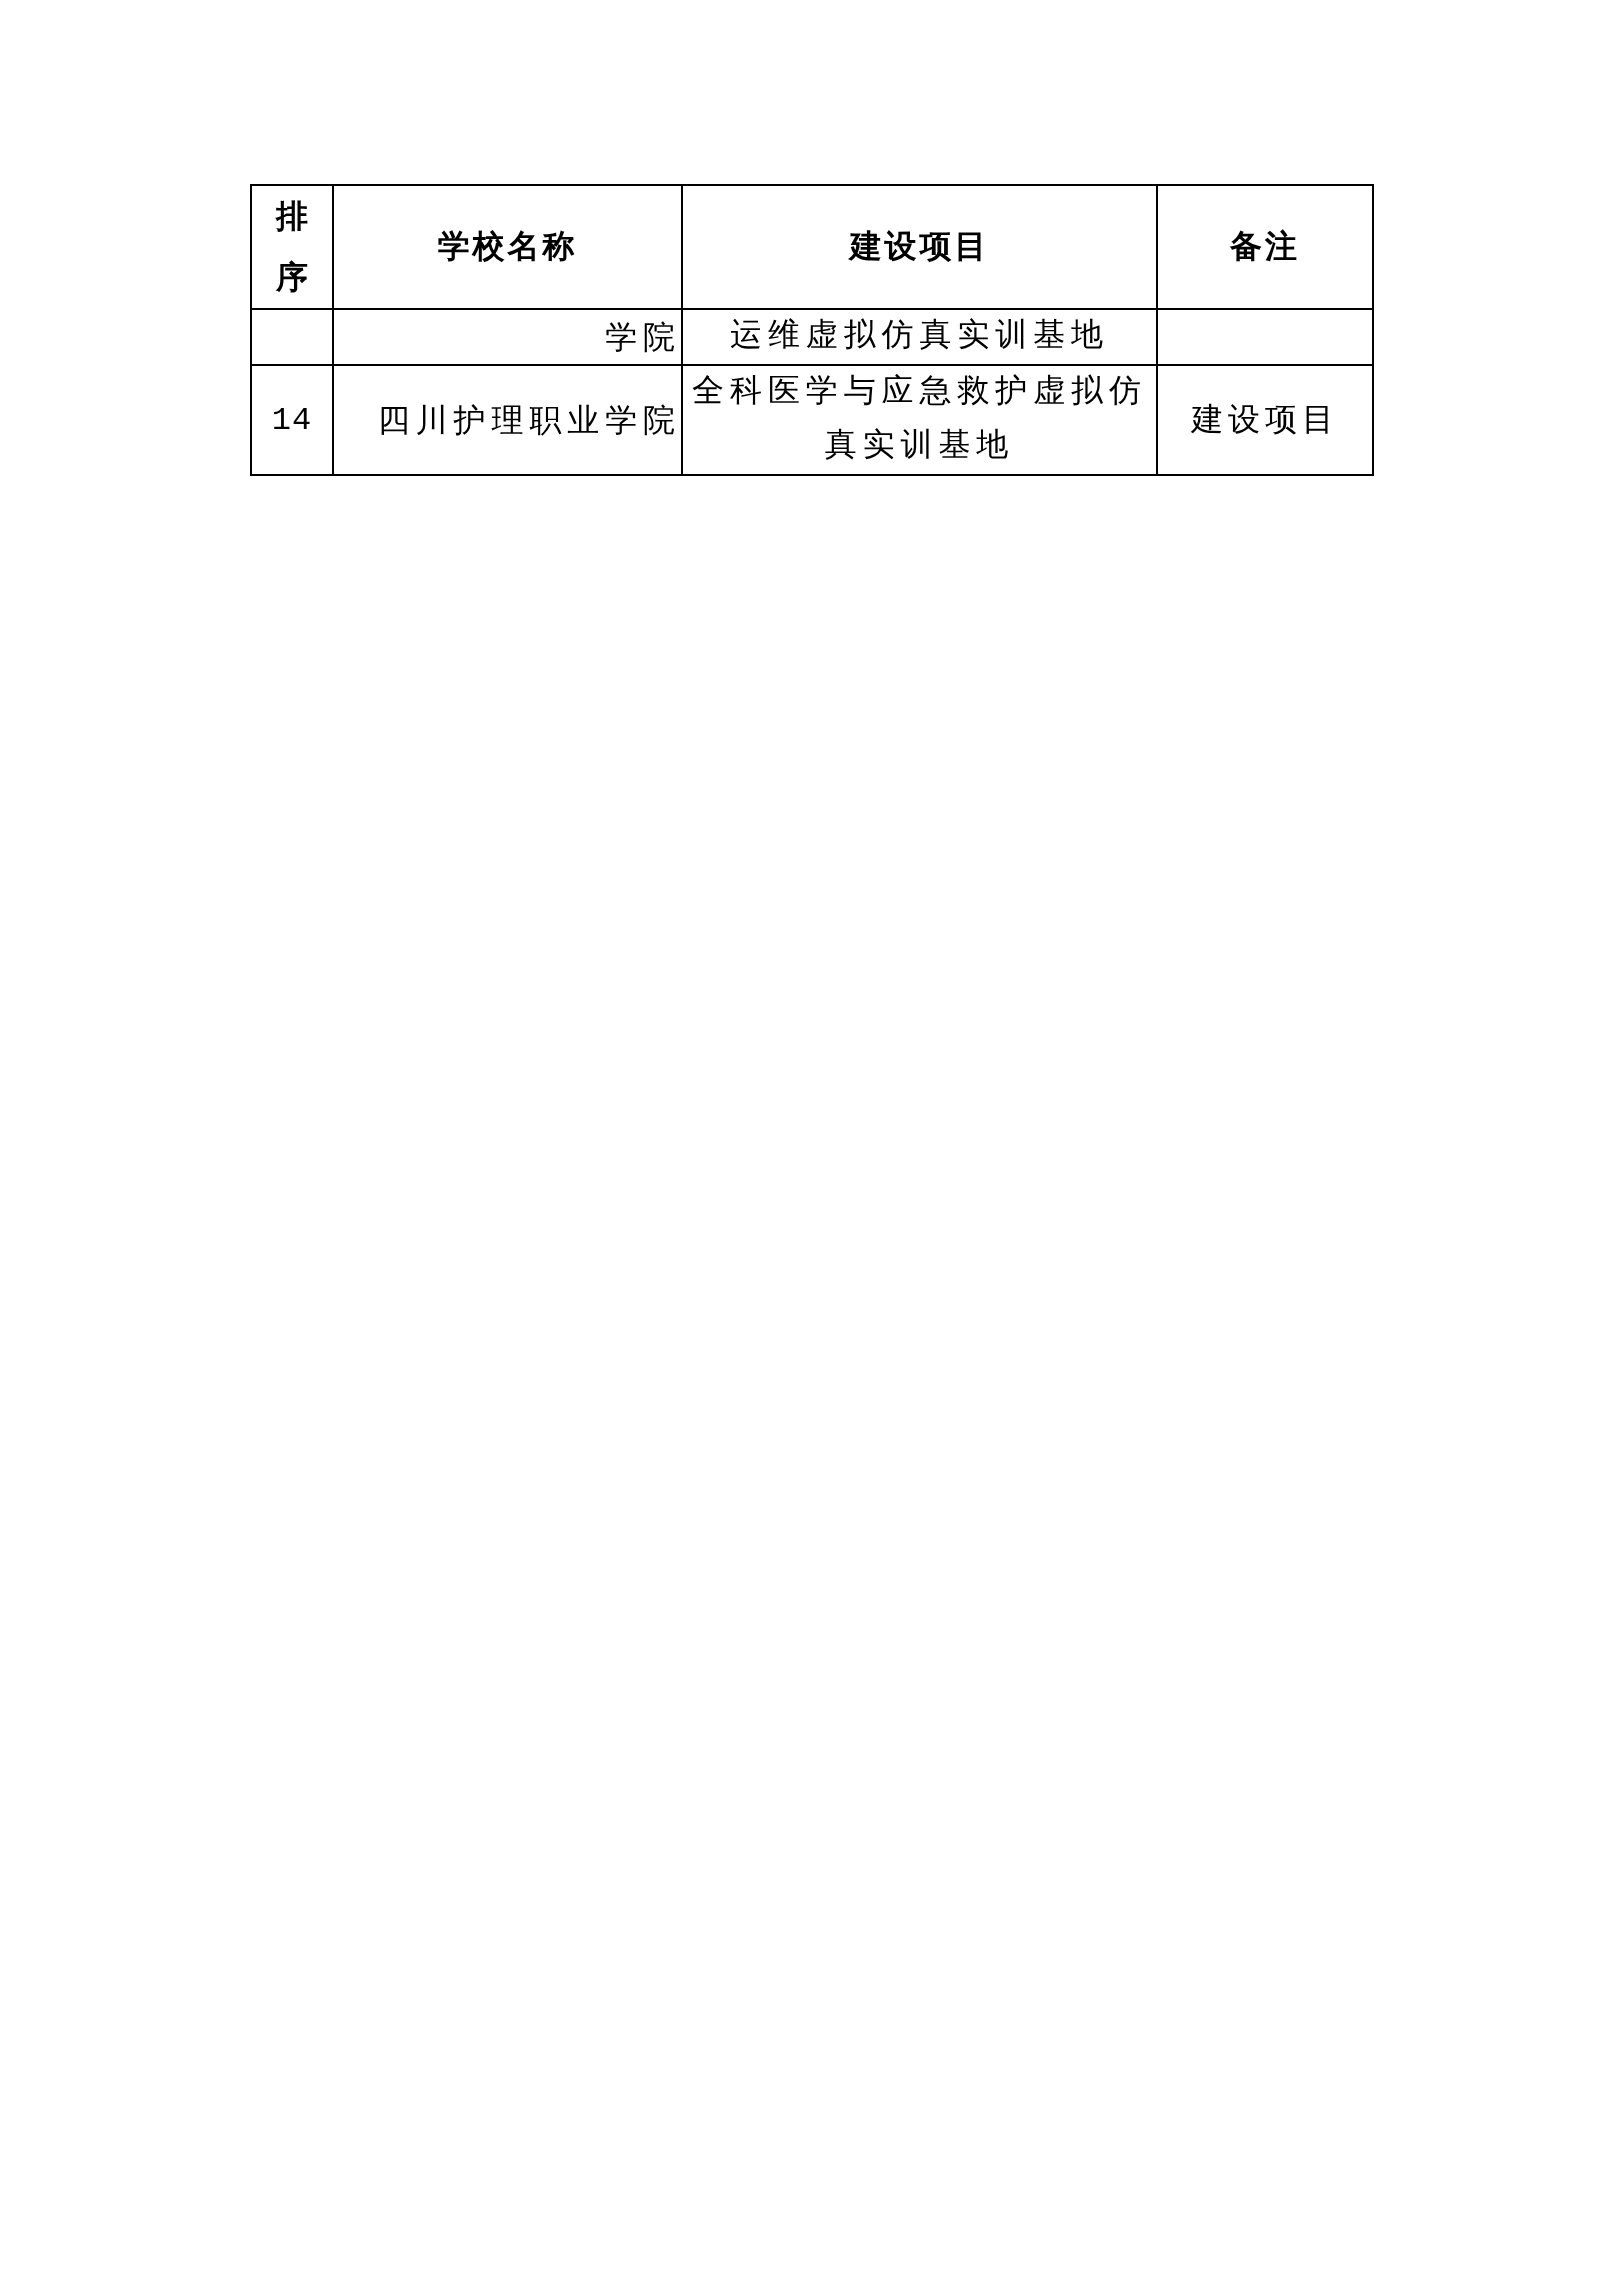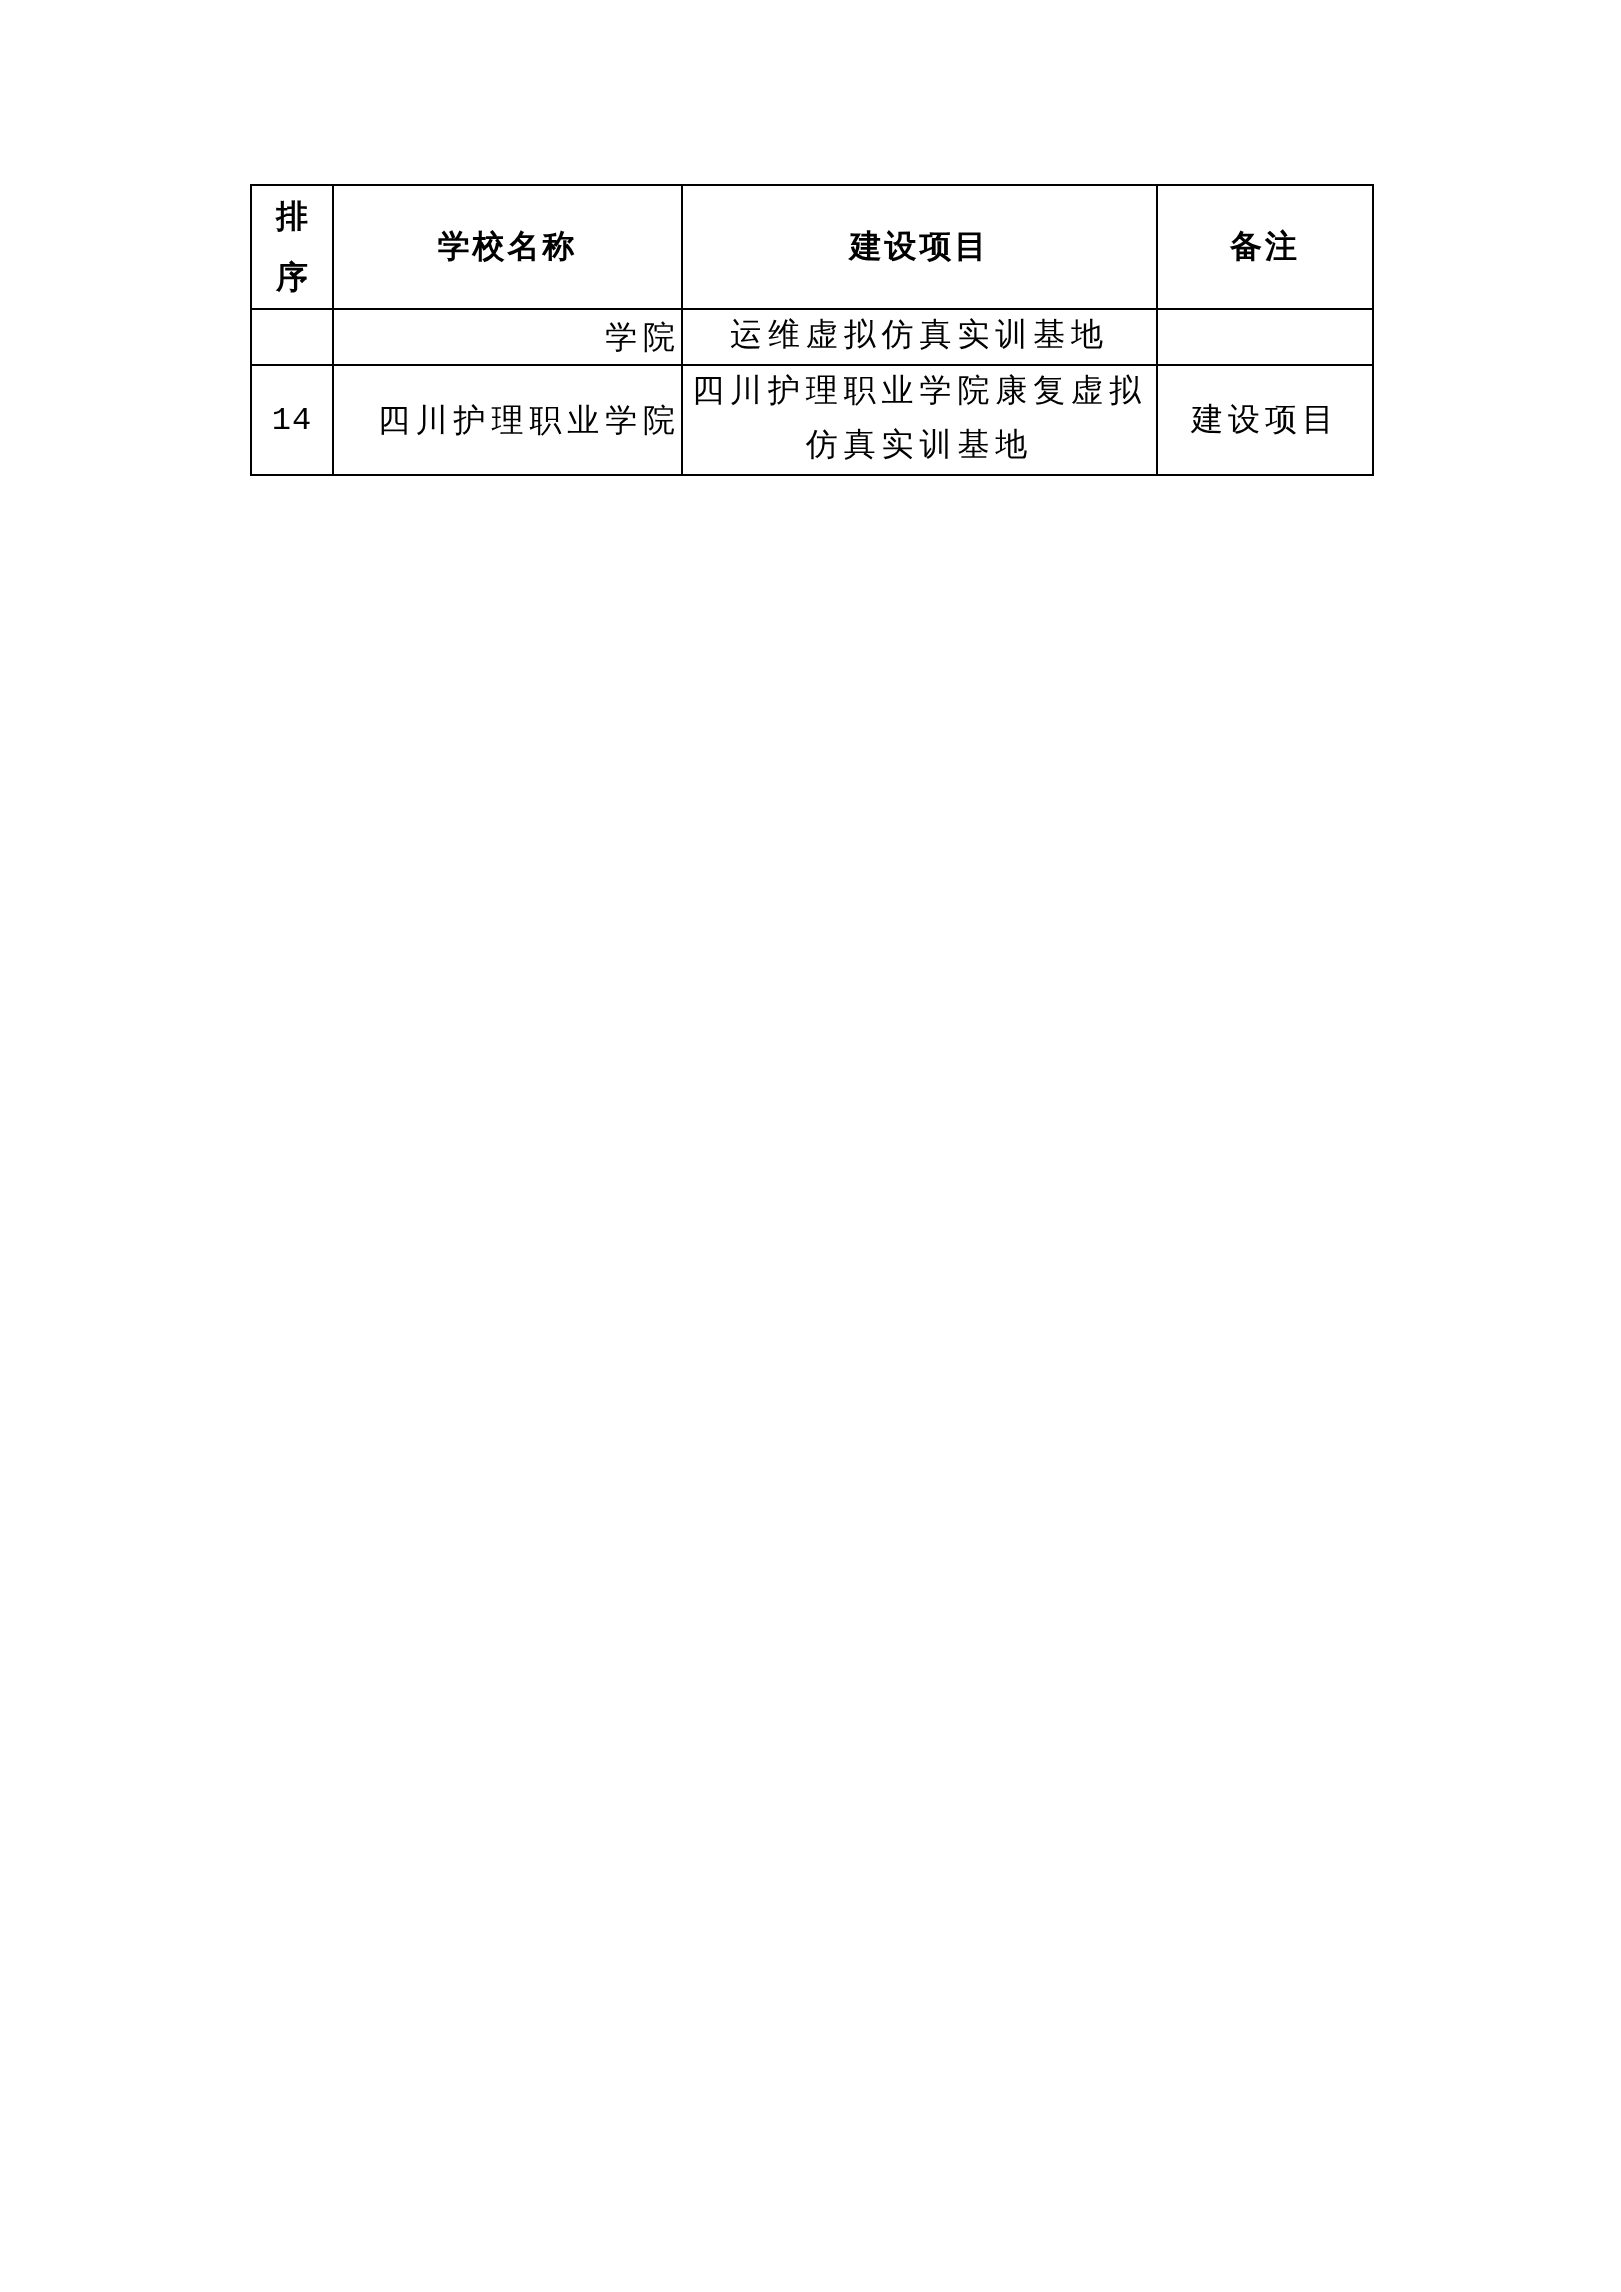--- a/index.html
+++ b/index.html
@@ -98,18 +98,18 @@
   <tbody>
     <tr class="row-partial">
       <td class="cell-rank"></td>
       <td class="cell-school">学院</td>
       <td class="cell-base">运维虚拟仿真实训基地</td>
       <td class="cell-note"></td>
     </tr>
     <tr class="row-full">
       <td class="cell-rank">14</td>
       <td class="cell-school">四川护理职业学院</td>
-      <td class="cell-base">四川护理职业学院康复虚拟仿真实训基地</td>
+      <td class="cell-base">全科医学与应急救护虚拟仿真实训基地</td>
       <td class="cell-note">建设项目</td>
     </tr>
   </tbody>
 </table>
 
 
 </body></html>

